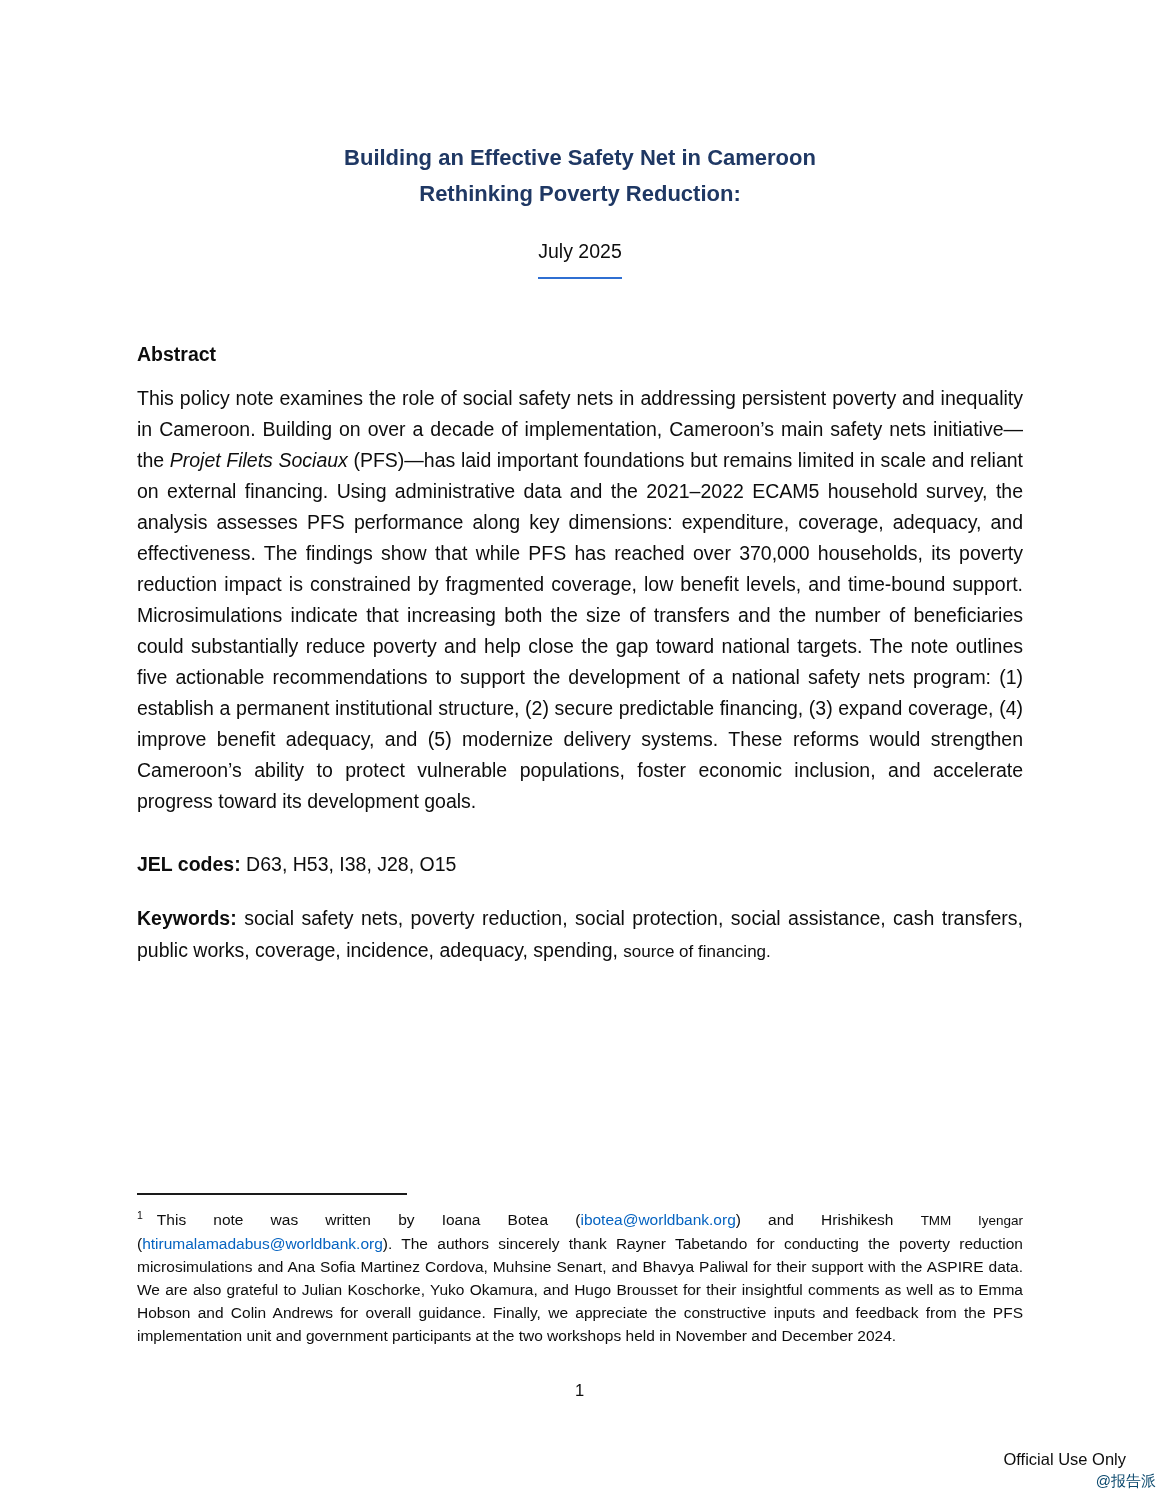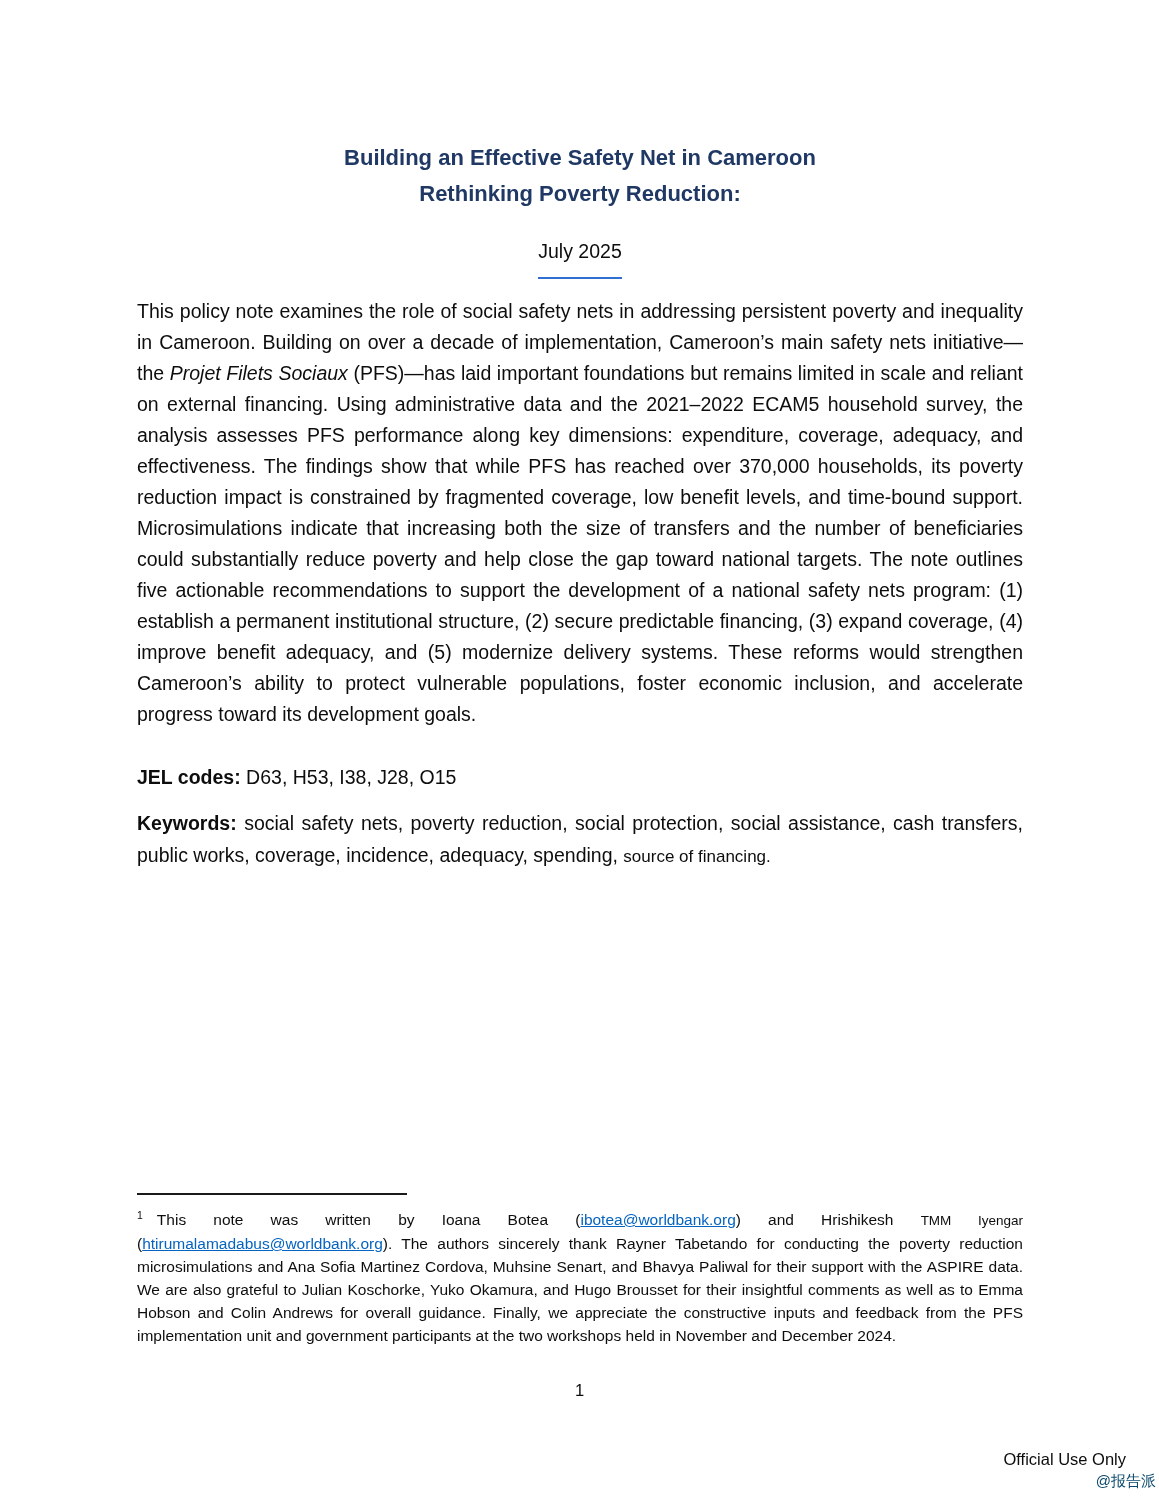--- a/index.html
+++ b/index.html
@@ -53,21 +53,21 @@
     margin-top: 17px;
     font-size: 19.5px;
     line-height: 31px;
     text-align: justify;
   }
   .jel-line {
     margin-top: 36px;
     font-size: 19.5px;
   }
   .keywords-line {
-    margin-top: 18px;
+    margin-top: 26px;
     font-size: 19.5px;
     line-height: 32px;
     text-align: justify;
   }
   .bold-label { font-weight: bold; }
   .kw-small { font-size: 17px; }
   .footnote-area {
     position: absolute;
     left: 137px;
     top: 1193px;
@@ -80,21 +80,20 @@
   }
   .footnote-text {
     font-size: 15.5px;
     line-height: 23px;
     text-align: justify;
   }
   .footnote-text sup { font-size: 10.5px; margin-right: 14px; }
   .fn-small { font-size: 13.5px; }
   .email-link {
     color: #0563c1;
-    text-decoration: underline;
     cursor: pointer;
   }
   .page-number {
     position: absolute;
     left: 0;
     top: 1381px;
     width: 100%;
     text-align: center;
     font-size: 16.5px;
   }
@@ -121,20 +120,21 @@
     <div class="title-block">
       <div>Building an Effective Safety Net in Cameroon</div>
       <div>Rethinking Poverty Reduction:</div>
     </div>
 
 
     <div class="date-line">
       <span class="date-underline">July 2025</span>
     </div>
 
+    <div class="abstract-heading">Abstract</div>
 
     <p class="abstract-body"><span>This policy note examines the role of social safety nets in addressing persistent poverty and inequality in Cameroon. Building on over a decade of implementation, Cameroon’s main safety nets initiative—the </span><i>Projet Filets Sociaux</i><span> (PFS)—has laid important foundations but remains limited in scale and reliant on external financing. Using administrative data and the 2021–2022 ECAM5 household survey, the analysis assesses PFS performance along key dimensions: expenditure, coverage, adequacy, and effectiveness. The findings show that while PFS has reached over 370,000 households, its poverty reduction impact is constrained by fragmented coverage, low benefit levels, and time-bound support. Microsimulations indicate that increasing both the size of transfers and the number of beneficiaries could substantially reduce poverty and help close the gap toward national targets. The note outlines five actionable recommendations to support the development of a national safety nets program: (1) establish a permanent institutional structure, (2) secure predictable financing, (3) expand coverage, (4) improve benefit adequacy, and (5) modernize delivery systems. These reforms would strengthen Cameroon’s ability to protect vulnerable populations, foster economic inclusion, and accelerate progress toward its development goals.</span></p>
 
     <div class="jel-line"><span class="bold-label">JEL codes:</span>
       <span>D63, H53, I38, J28, O15</span></div>
 
     <div class="keywords-line"><span class="bold-label">Keywords:</span>
       <span>social safety nets, poverty reduction, social protection, social assistance, cash transfers, public works, coverage, incidence, adequacy, spending,</span>
       <span class="kw-small">source of financing.</span></div>
 

